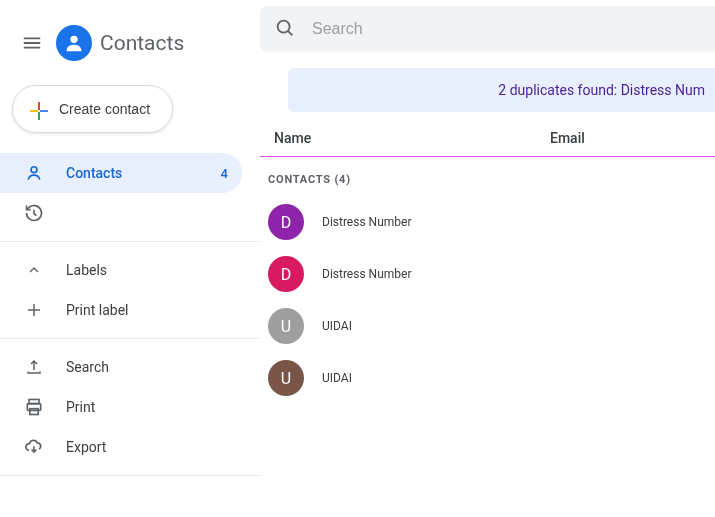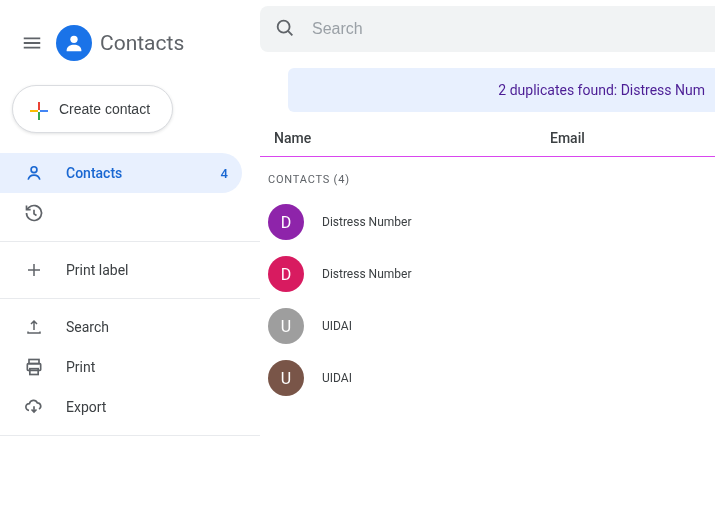--- a/index.html
+++ b/index.html
@@ -107,21 +107,21 @@
     font-size:14px;
     font-weight:500;
     border-bottom:1px solid #d946ef;
     margin-left:0;
   }
   .col-name { width:280px; padding-left:4px;}
   .section-label {
     font-size:11px;
     letter-spacing:0.8px;
     color:#5f6368;
-    font-weight:400;
+    font-weight:700;
     padding: 16px 0 10px 8px;
   }
   .contact-row {
     display:flex; align-items:center;
     height:52px;
     padding-left:6px;
     gap:18px;
     cursor:pointer;
   }
   .avatar {
@@ -183,20 +183,28 @@
             <path d="M3 12a9 9 0 1 0 3-6.7L3 8"></path>
             <path d="M3 3v5h5"></path>
             <path d="M12 8v5l3 2"></path>
           </svg>
       </span>
     </div>
 
 
     <div class="divider"></div>
 
+    <div class="nav-item">
+      <span class="nav-icon">
+        <svg width="16" height="16" viewBox="0 0 24 24" fill="none" stroke="#5f6368" stroke-width="2">
+            <path d="M6 15l6-6 6 6"></path>
+          </svg>
+      </span>
+      <span class="nav-label">Labels</span>
+    </div>
 
     <div class="nav-item">
       <span class="nav-icon">
         <svg width="18" height="18" viewBox="0 0 24 24" fill="none" stroke="#5f6368" stroke-width="2">
             <path d="M12 4v16M4 12h16"></path>
           </svg>
       </span>
       <span class="nav-label">Print label</span>
     </div>
 

